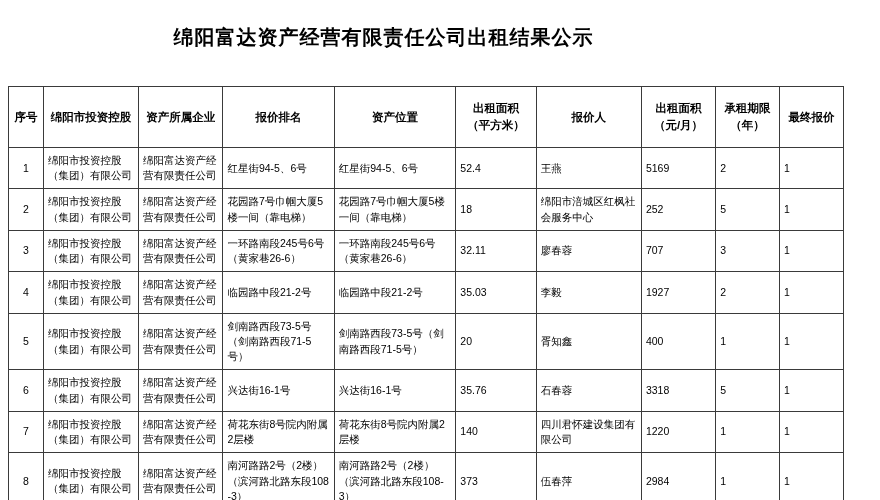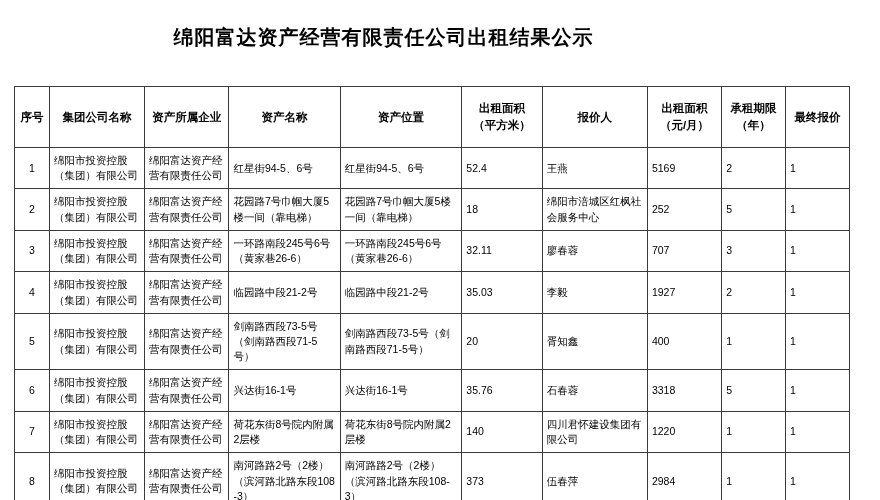--- a/index.html
+++ b/index.html
@@ -11,21 +11,21 @@
     height: 500px;
     background: #ffffff;
     font-family: "Liberation Sans", "DejaVu Sans", sans-serif;
     color: #000000;
     overflow: hidden;
   }
   .page {
     width: 767px;
     height: 500px;
     box-sizing: border-box;
-    padding: 0 14px;
+    padding: 0 8px;
     position: relative;
   }
   .doc-title {
     text-align: center;
     font-size: 20px;
     font-weight: bold;
     letter-spacing: 1px;
     padding-top: 24px;
     padding-bottom: 18px;
     color: #000;
@@ -107,23 +107,23 @@
       <col class="w-loc">
       <col class="w-area">
       <col class="w-bidder">
       <col class="w-price">
       <col class="w-years">
       <col class="w-rank">
     </colgroup>
     <thead>
       <tr>
         <th>序号</th>
-        <th>集团公司名称</th>
+        <th>绵阳市投资控股</th>
         <th>资产所属企业</th>
-        <th>资产名称</th>
+        <th>报价排名</th>
         <th>资产位置</th>
         <th>
           <span class="th-stack">
             <span>出租面积</span>
             <span>（平方米）</span>
           </span>
         </th>
         <th>报价人</th>
         <th>
           <span class="th-stack">

